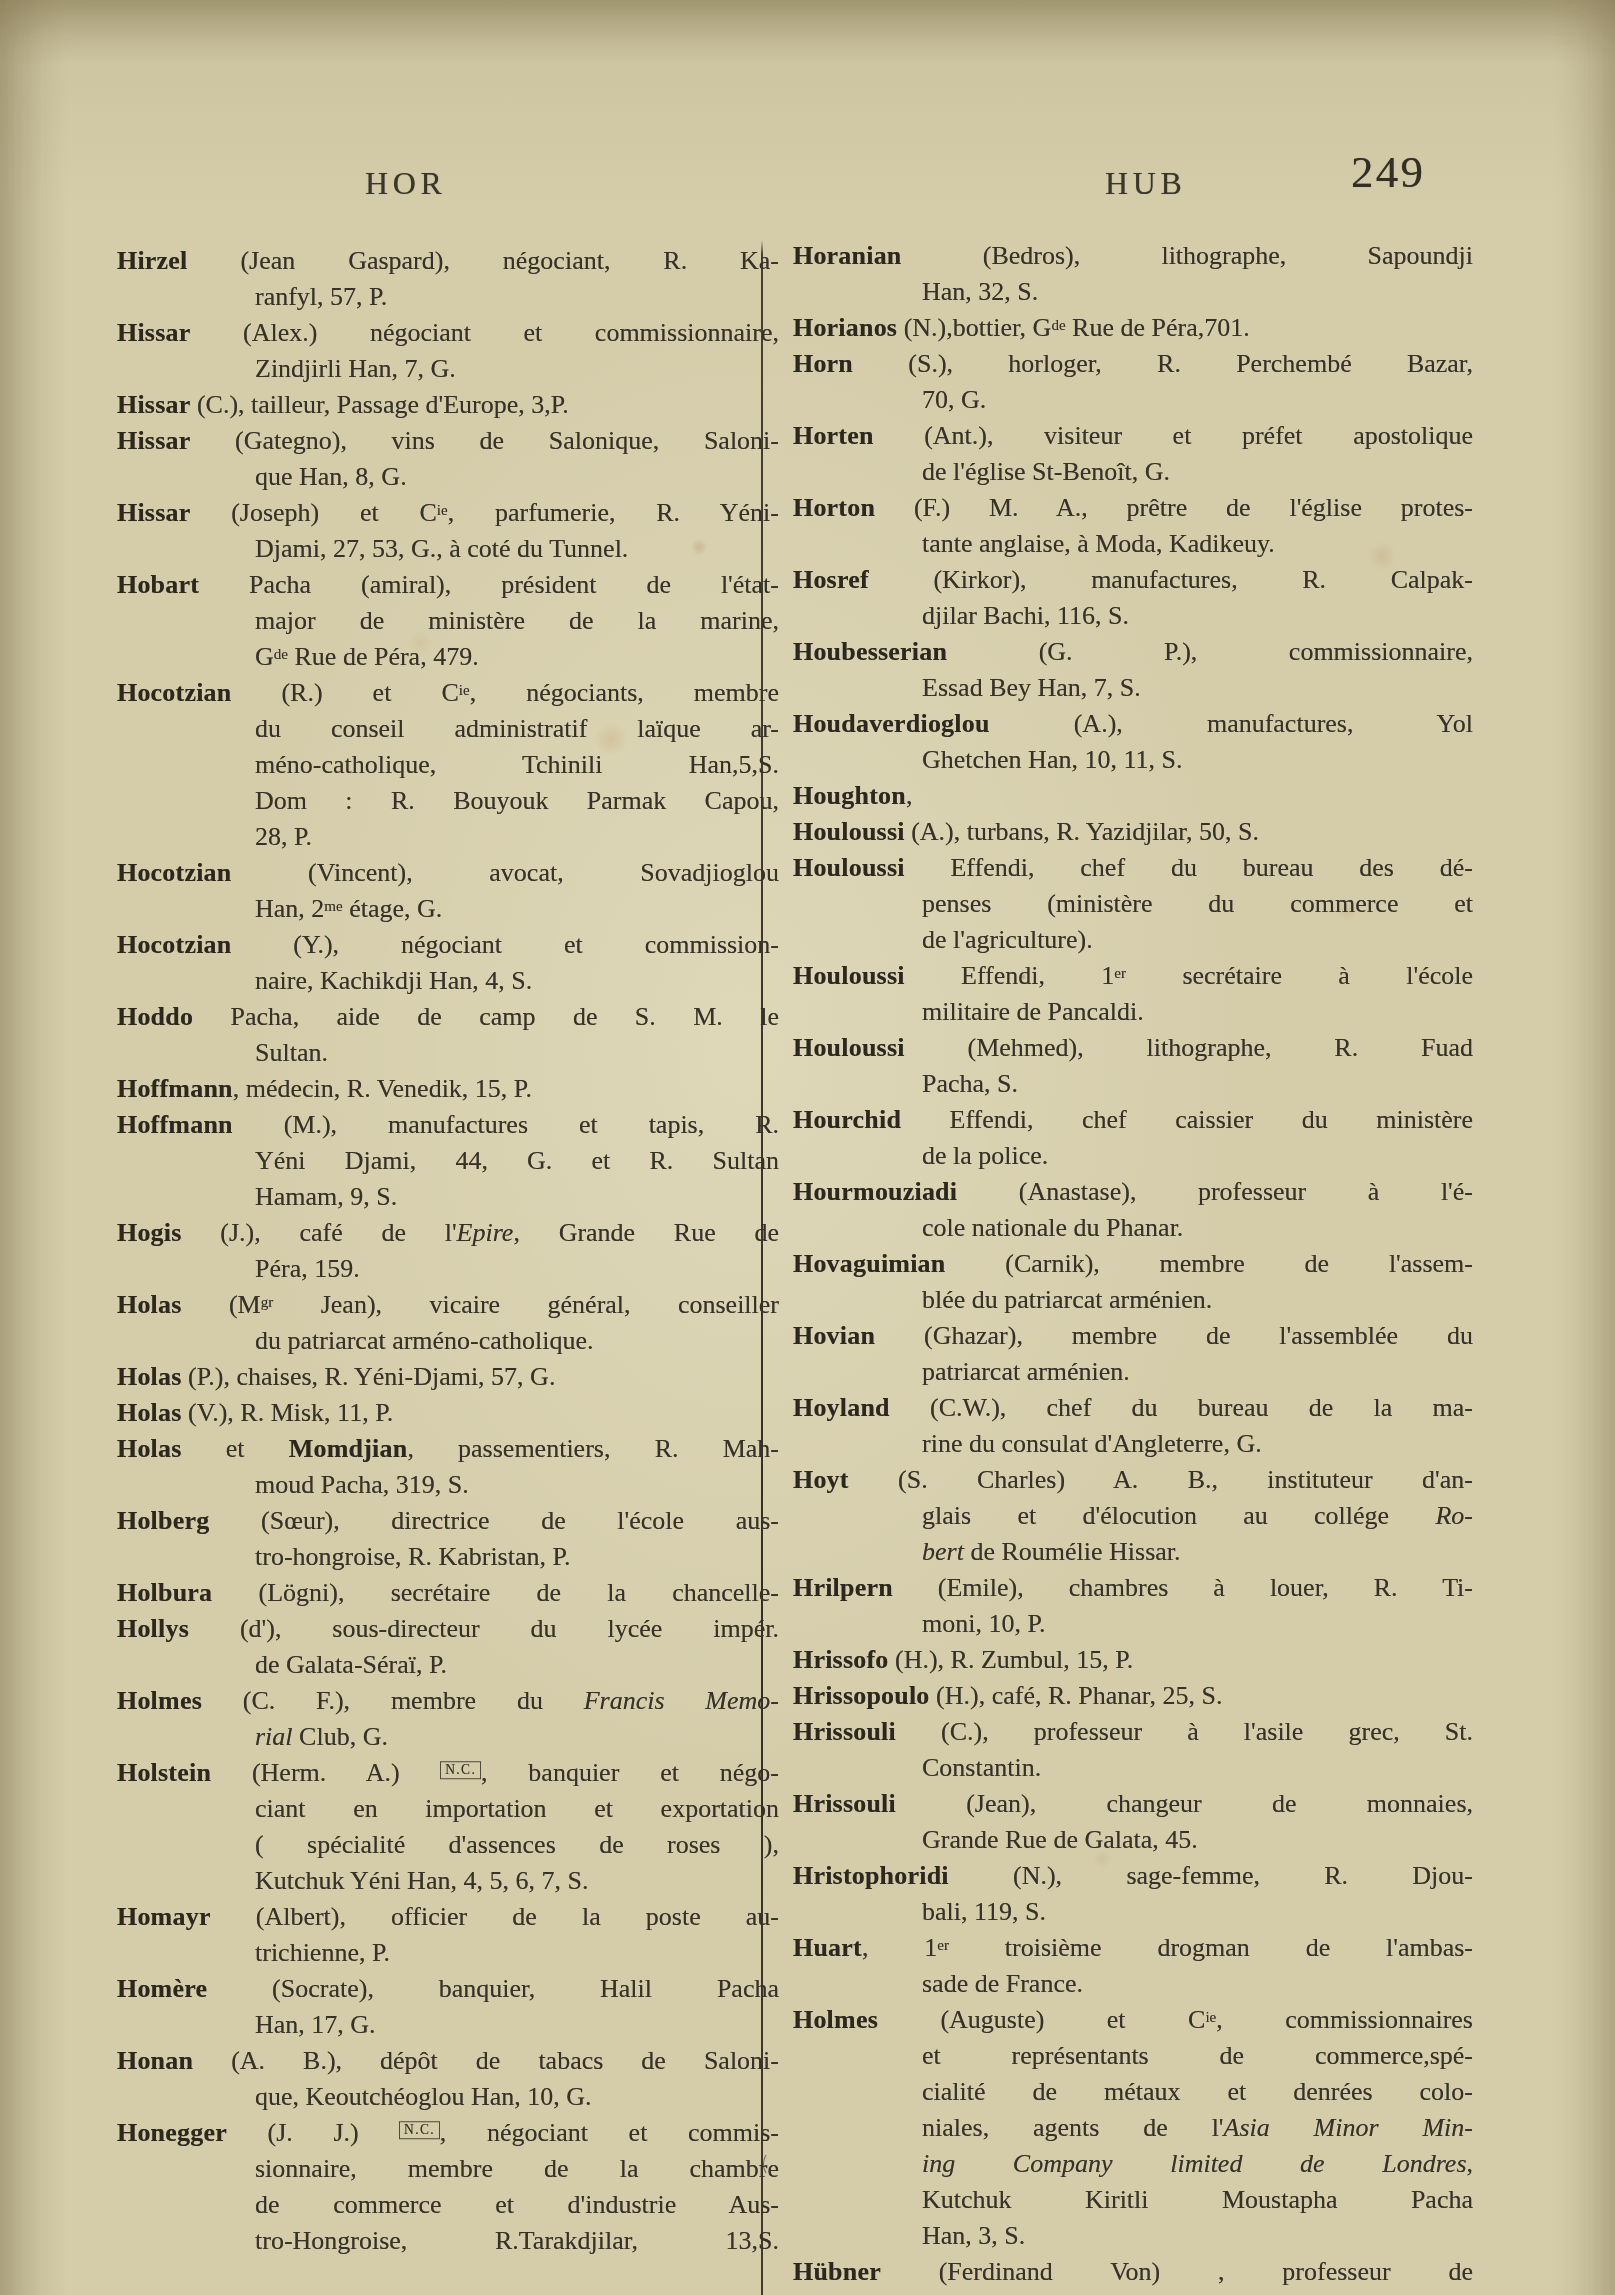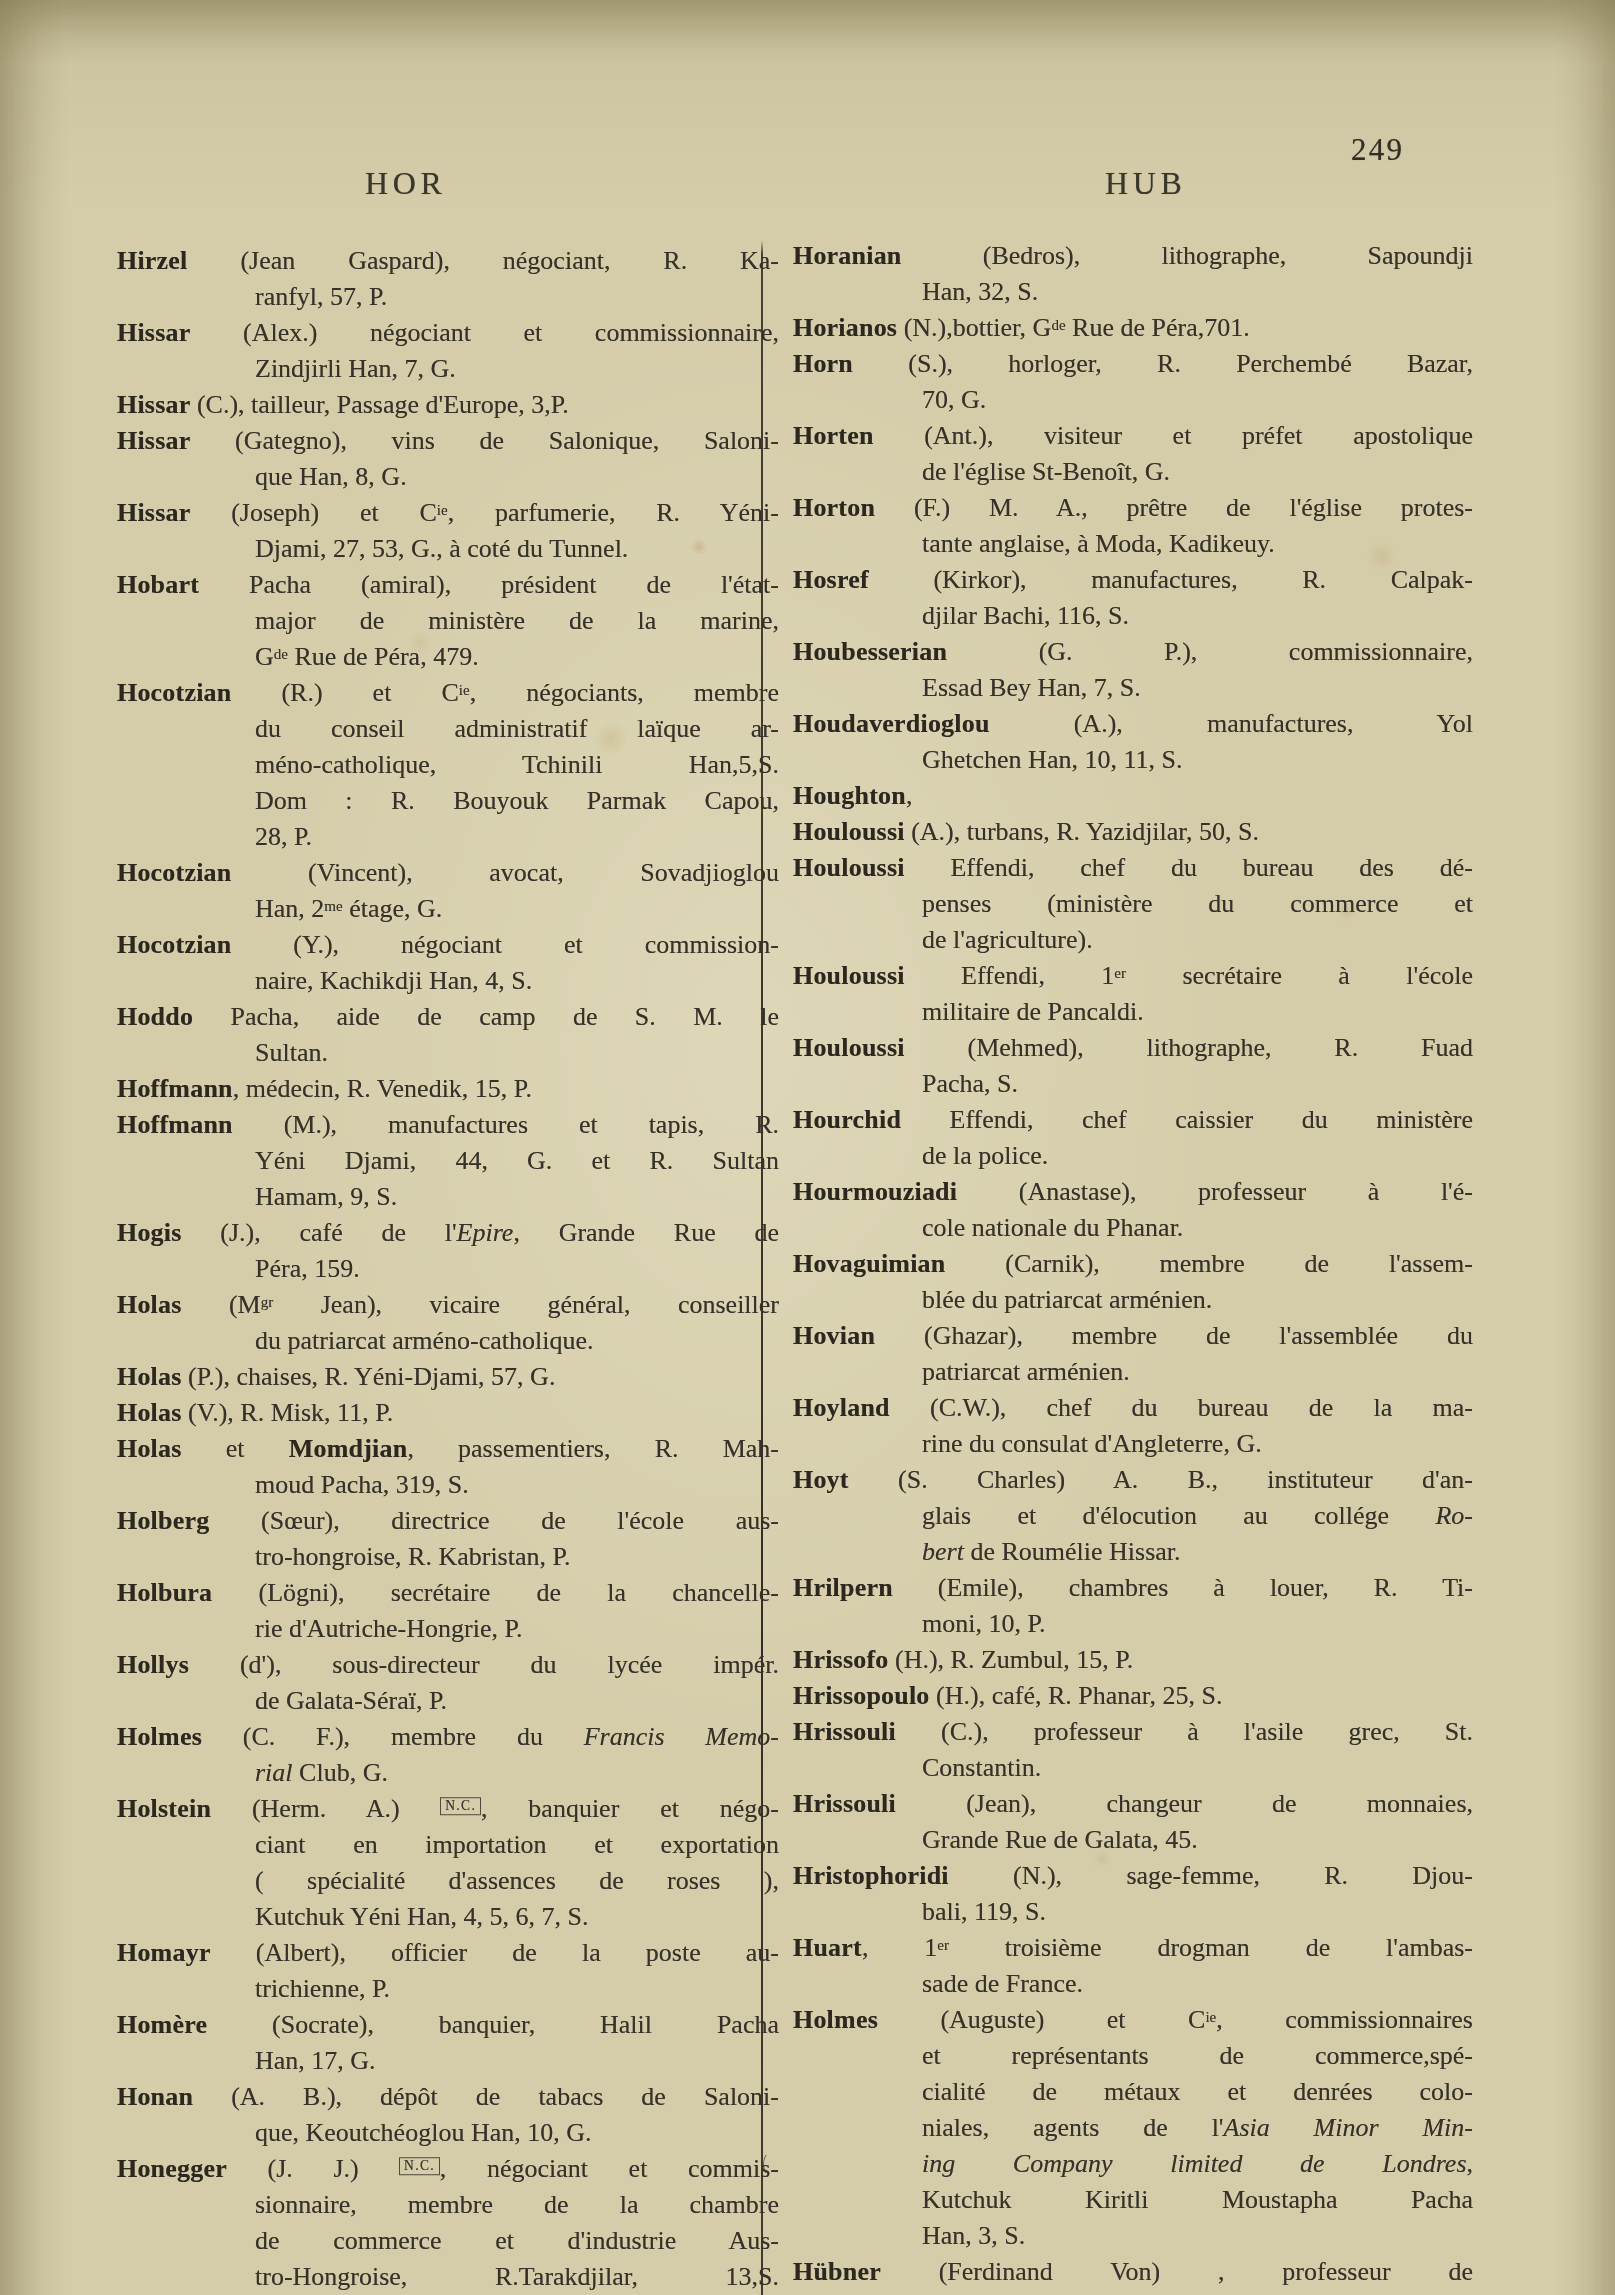--- a/index.html
+++ b/index.html
@@ -32,22 +32,22 @@
       radial-gradient(circle 27.5px at 464px 2415px, rgba(140,100,40,0.08), rgba(0,0,0,0) 70%);
   }
   .running-head{
     position:absolute;top:167px;
     font-size:32px;line-height:1;letter-spacing:4.6px;
     color:#3b362c;text-shadow:0 0 0.7px rgba(55,48,32,0.55);
   }
   .head-left{left:365px;}
   .head-right{left:1087px;margin-left:18px;}
   .page-number{
-    position:absolute;left:1351px;top:134px;
-    font-size:31px;line-height:1;letter-spacing:2.3px;
+    position:absolute;left:1351px;top:150px;
+    font-size:45px;line-height:1;letter-spacing:2.3px;
     color:#332f26;text-shadow:0 0 0.7px rgba(55,48,32,0.6);
   }
   .divider{
     position:absolute;left:761px;top:240px;width:2.3px;height:2321px;
     border-radius:1.4px;
     background:linear-gradient(180deg, rgba(54,48,38,0) 0%, rgba(54,48,38,0.9) 0.6%, #3b352b 40%, #332e25 60%, rgba(54,48,38,0.9) 99.4%, rgba(54,48,38,0) 100%);
   }
   .hook{
     position:absolute;left:763px;top:2152px;width:13px;height:22px;
     border:1.8px solid transparent;border-left:1.8px solid rgba(50,45,35,0.65);
@@ -155,21 +155,20 @@
       <div>
         <div class="line just"><b>Holas</b> et <b>Momdjian</b>, passementiers, R. Mah-</div>
         <div class="line cont">moud Pacha, 319, S.</div>
       </div>
       <div>
         <div class="line just"><b>Holberg</b> (Sœur), directrice de l'école aus-</div>
         <div class="line cont">tro-hongroise, R. Kabristan, P.</div>
       </div>
       <div>
         <div class="line just"><b>Holbura</b> (Lögni), secrétaire de la chancelle-</div>
-        <div class="line cont">rie d'Autriche-Hongrie, P.</div>
       </div>
       <div>
         <div class="line just"><b>Hollys</b> (d'), sous-directeur du lycée impér.</div>
         <div class="line cont">de Galata-Séraï, P.</div>
       </div>
       <div>
         <div class="line just"><b>Holmes</b> (C. F.), membre du <i>Francis Memo-</i></div>
         <div class="line cont"><i>rial</i> Club, G.</div>
       </div>
       <div>

